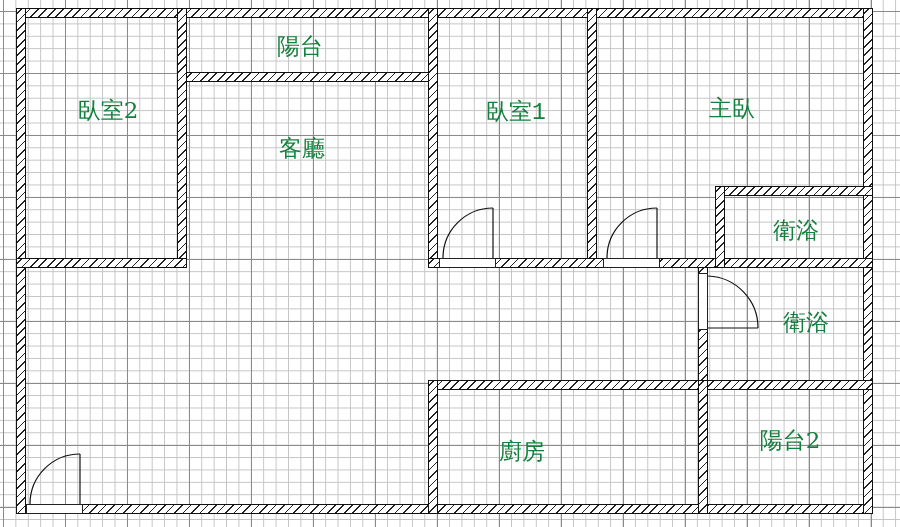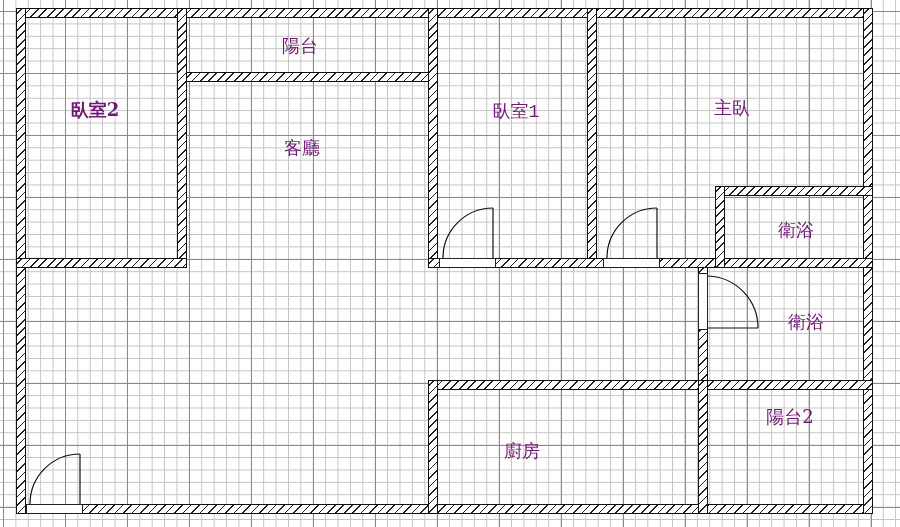--- a/index.html
+++ b/index.html
@@ -13,21 +13,21 @@
       linear-gradient(to right, #c4c4c4 1px, transparent 1px),
       linear-gradient(to bottom, #c4c4c4 1px, transparent 1px);
     background-size: 62px 62px, 62px 62px, 12.4px 12.4px, 12.4px 12.4px;
     background-position: 3px 11px, 3px 11px, 3px 11px, 3px 11px;
   }
   .wall {
     position:absolute; box-sizing:border-box; border:1.5px solid #111;
     background: repeating-linear-gradient(135deg, #fff 0 2.5px, #222 2.5px 3.6px, #fff 3.6px 6px);
   }
   .door-gap { position:absolute; background:#fff; border:1px solid #222; box-sizing:border-box; }
-  .label { position:absolute; font-size:18px; color:#701a75; white-space:nowrap; transform:translate(-50%,-50%); }
+  .label { position:absolute; font-size:23px; color:#15803d; white-space:nowrap; transform:translate(-50%,-50%); }
   svg.doors { position:absolute; left:0; top:0; }
 </style>
 </head>
 <body>
 
 <div class="grid"></div>
 
 <div class="wall" style="left:16px;top:8px;width:857px;height:10px;"></div>
 <div class="wall" style="left:16px;top:504px;width:857px;height:10px;"></div>
 <div class="wall" style="left:16px;top:8px;width:10px;height:506px;"></div>
@@ -65,21 +65,21 @@
       <line x1="708" y1="328" x2="758" y2="328"></line>
       <path d="M708 276 A52 52 0 0 1 758 328"></path>
     </g>
     <g>
       <line x1="80" y1="504" x2="80" y2="454"></line>
       <path d="M80 454 A50 50 0 0 0 30 504"></path>
     </g>
   </g>
 </svg>
 
-<div class="label" style="left:95px;top:110px;font-weight:bold;">臥室2</div>
+<div class="label" style="left:108px;top:110px;">臥室2</div>
 <div class="label" style="left:300px;top:46px;">陽台</div>
 <div class="label" style="left:302px;top:148px;">客廳</div>
 <div class="label" style="left:516px;top:111px;font-family:Liberation Mono, monospace;">臥室1</div>
 <div class="label" style="left:732px;top:108px;">主臥</div>
 <div class="label" style="left:796px;top:230px;">衛浴</div>
 <div class="label" style="left:806px;top:322px;">衛浴</div>
 <div class="label" style="left:522px;top:451px;">廚房</div>
-<div class="label" style="left:790px;top:417px;">陽台2</div>
+<div class="label" style="left:790px;top:440px;">陽台2</div>
 
 </body></html>

